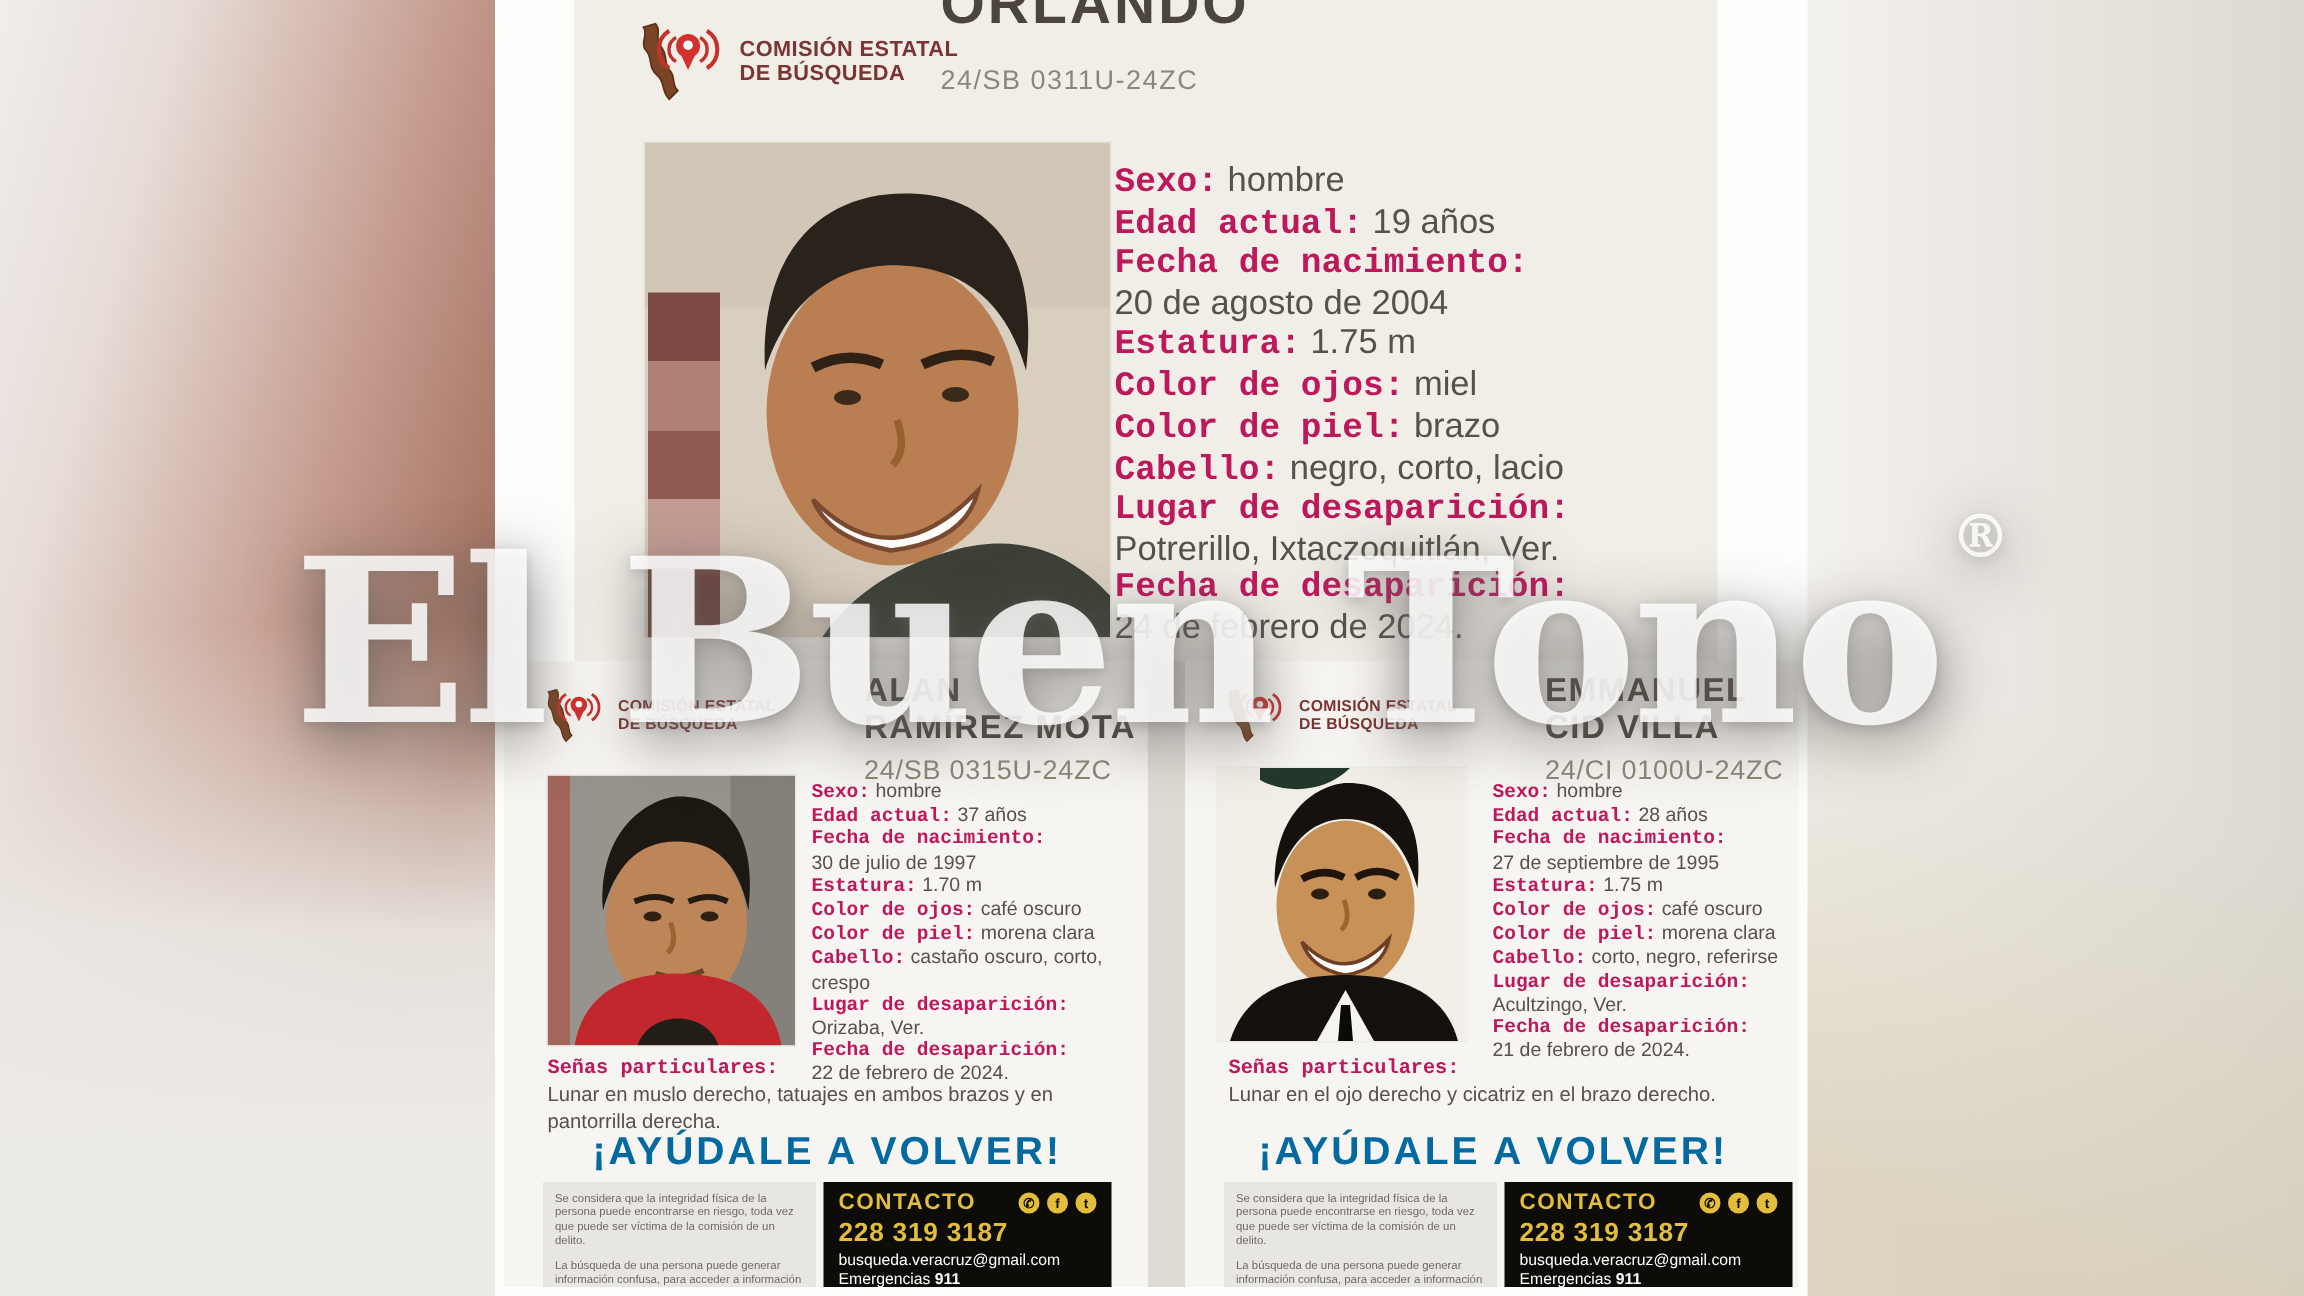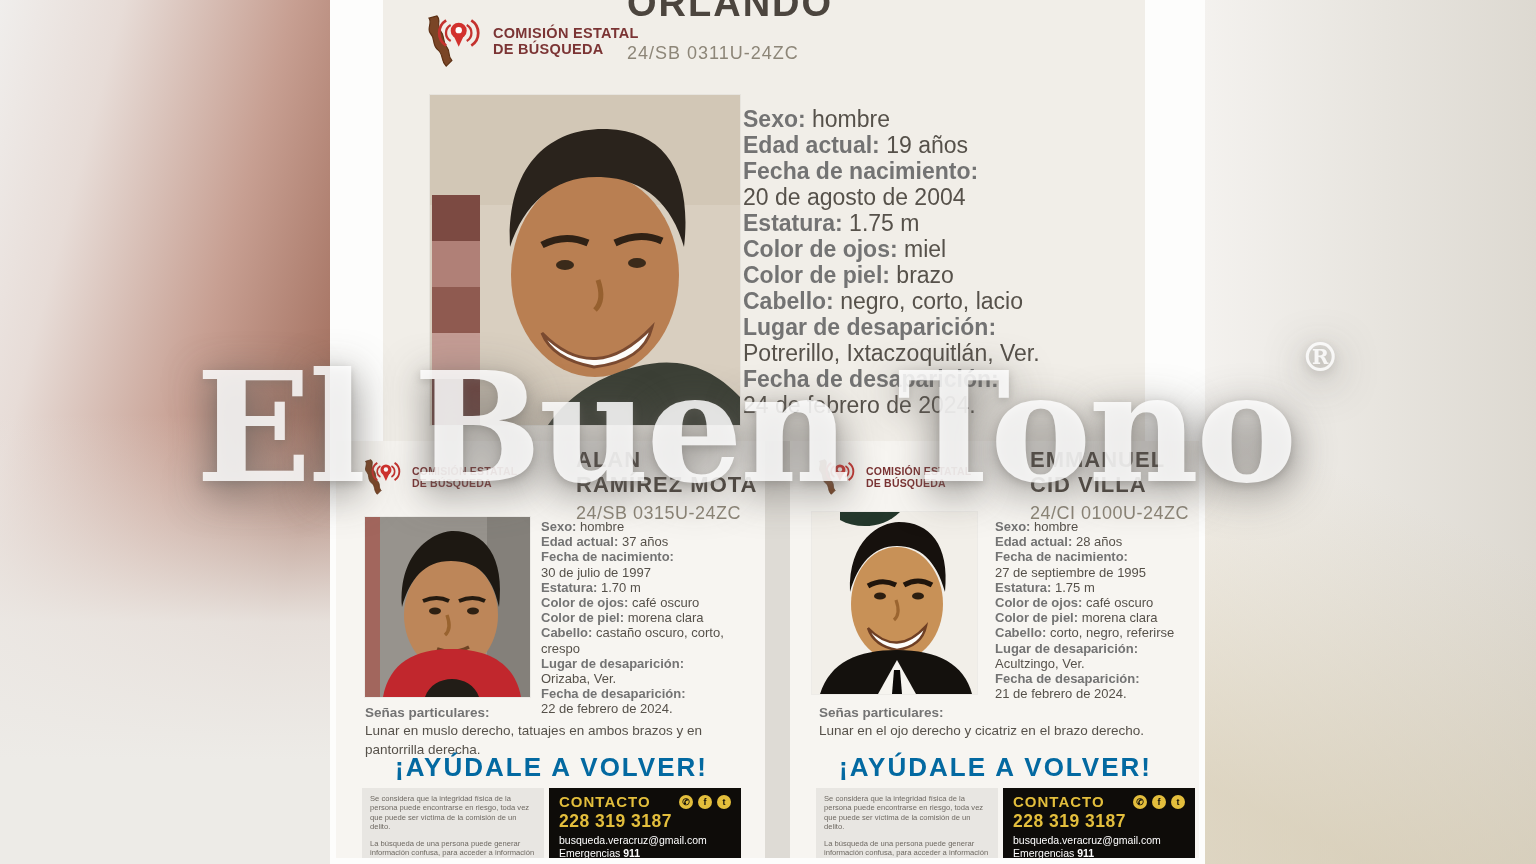--- a/index.html
+++ b/index.html
@@ -55,21 +55,21 @@
   .photo-top{left:47px;top:95px;width:310px;height:330px;}
   .photo-bl{left:29px;top:76px;width:165px;height:180px;}
   .photo-br{left:22px;top:71px;width:165px;height:182px;}
   .pixel-col{position:absolute;left:2px;top:100px;width:48px;display:flex;flex-direction:column;}
   .pixel-col div{width:48px;height:46px;}
 
   
   .data{position:absolute;}
   .data-top{left:360px;top:106px;width:380px;font-size:23px;line-height:26px;}
   .data-sm{left:205px;top:78px;width:215px;font-size:13px;line-height:15.2px;}
-  .lab{color:#737373;font-weight:700;}
+  .lab{color:#be185d;font-weight:700;font-family:Liberation Mono, monospace;}
   .val{color:#56514a;}
   .row.block .lab,.row.block .val{display:block;}
 
   
   .senas{position:absolute;left:29px;top:264px;width:382px;}
   .senas .lab{font-size:13.5px;display:block;margin-bottom:1px;}
   .senas .val{font-size:13.5px;line-height:16.5px;}
 
   .help{position:absolute;left:2px;right:0;top:311px;text-align:center;
         font-size:26px;font-weight:bold;color:#0369a1;letter-spacing:2px;}

